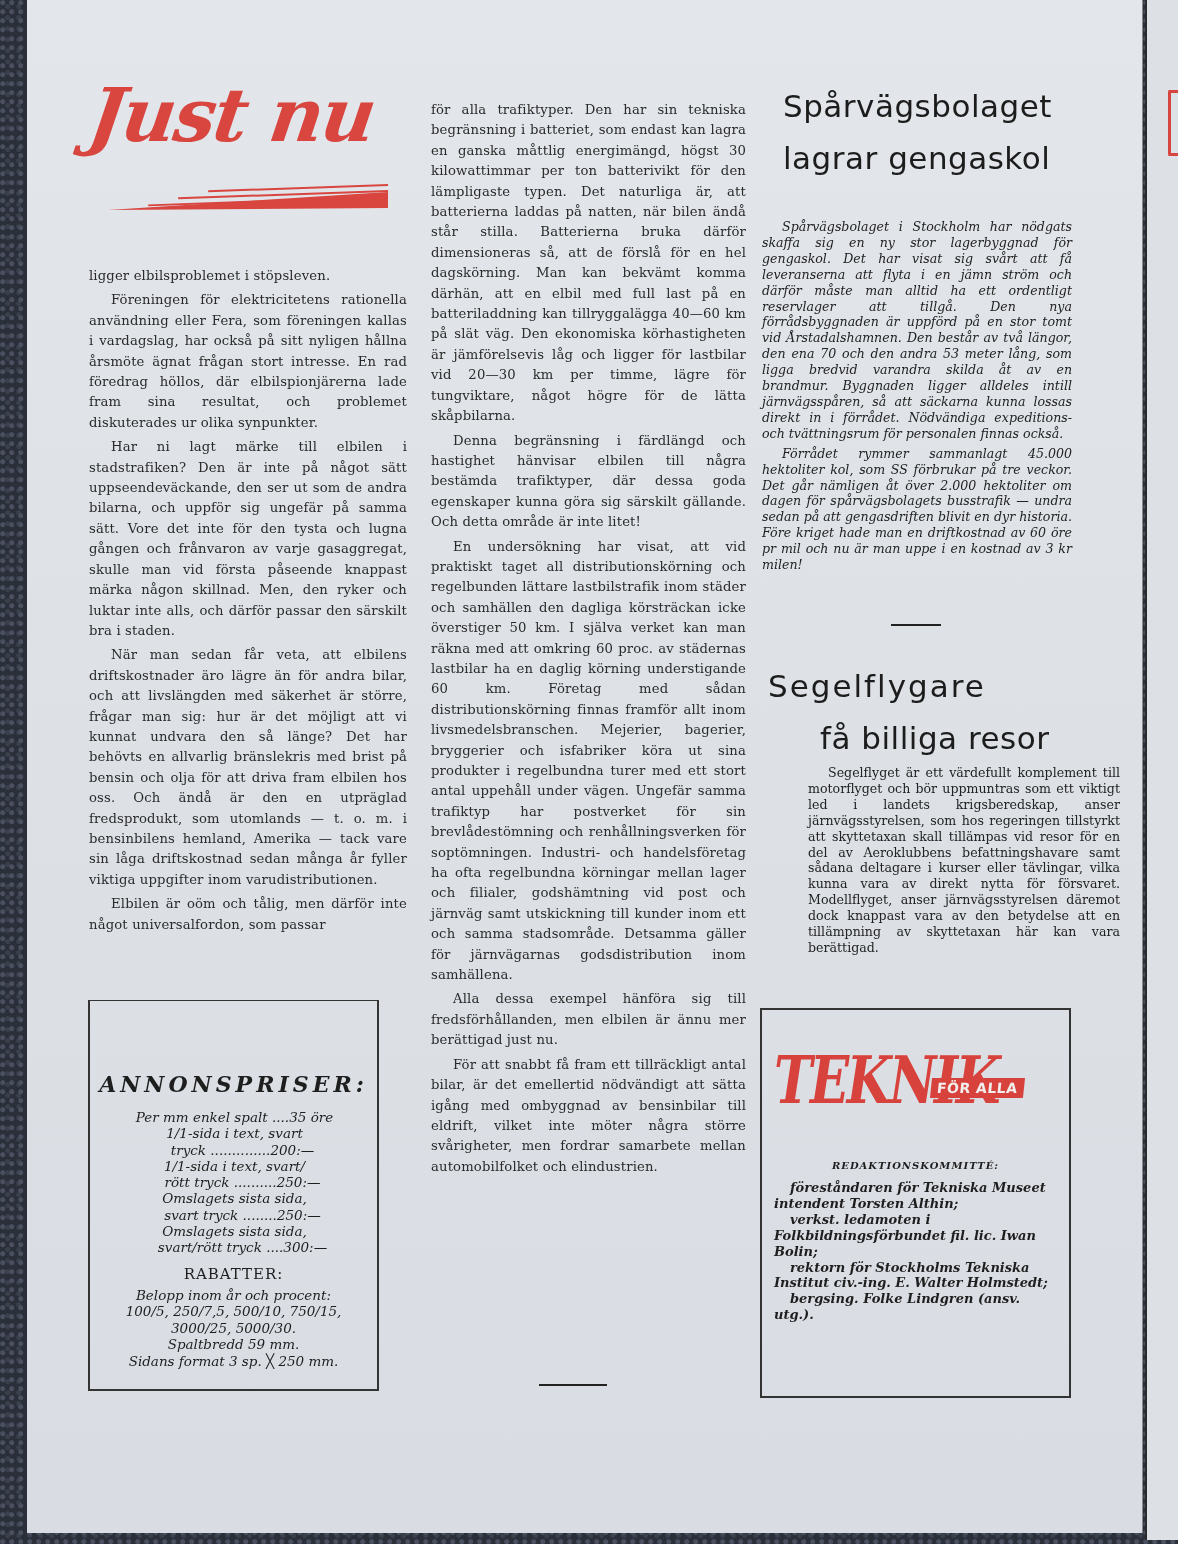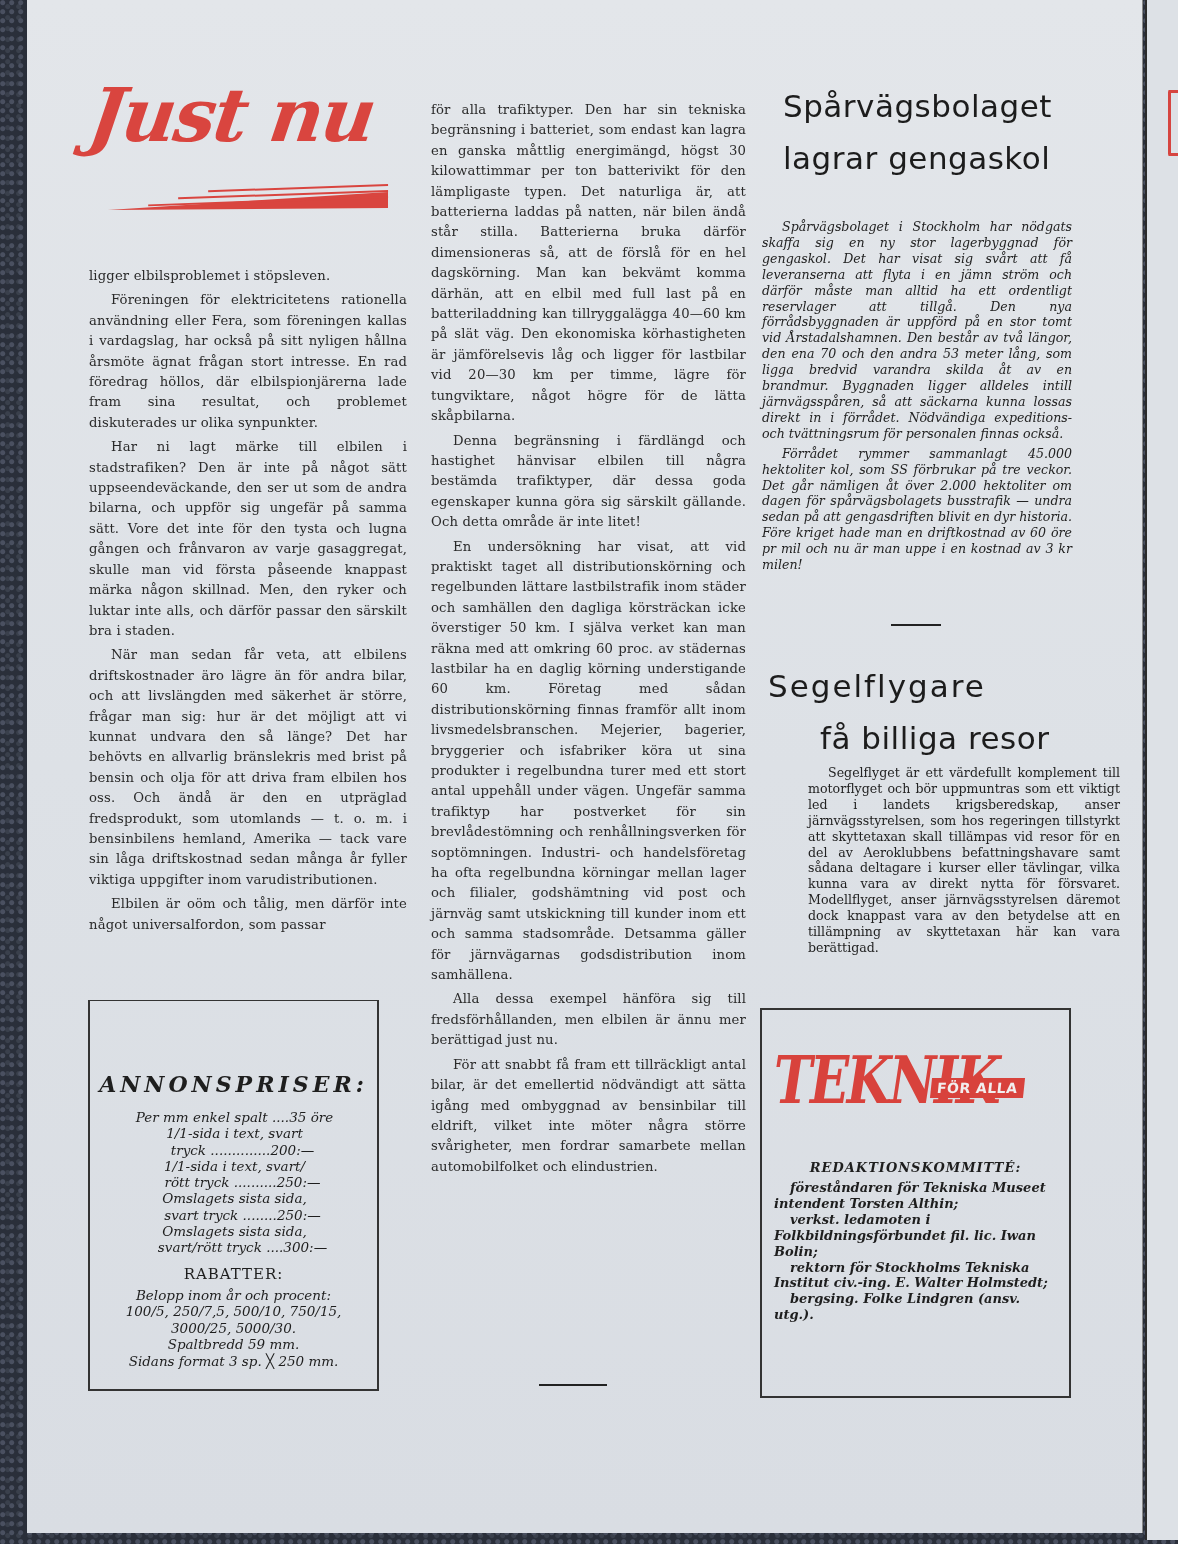--- a/index.html
+++ b/index.html
@@ -71,21 +71,21 @@
   .teknik-logo .big {
     position: absolute; left: 0; top: 0; font-family: "DejaVu Serif", serif;
     font-weight: bold; font-size: 66px; color: #d8423c; letter-spacing: -3px;
     transform: scaleX(0.78); transform-origin: left top; line-height: 80px;
   }
   .teknik-logo .sub {
     position: absolute; left: 157px; top: 38px; background: #d8423c; color: #f2eeee;
     font-family: "DejaVu Sans", sans-serif; font-weight: bold; font-style: normal;
     font-size: 14px; padding: 2px 6px; letter-spacing: 0.5px; transform: skewX(-6deg);
   }
-  .redbox .rk { position: absolute; left: 0; right: 0; top: 150px; text-align: center; font-weight: bold; font-size: 13px; letter-spacing: 1px; }
+  .redbox .rk { position: absolute; left: 0; right: 0; top: 150px; text-align: center; font-weight: bold; font-size: 10px; letter-spacing: 1px; }
   .redbox .members { position: absolute; left: 12px; right: 10px; top: 170px; font-size: 13px; line-height: 15.9px; font-weight: bold; }
   .redbox .members p { margin: 0; text-indent: 16px; }
 </style>
 </head>
 <body>
 
 <div class="page"></div>
 <div class="next-page">
   <div class="red-mark"></div>
 </div>

